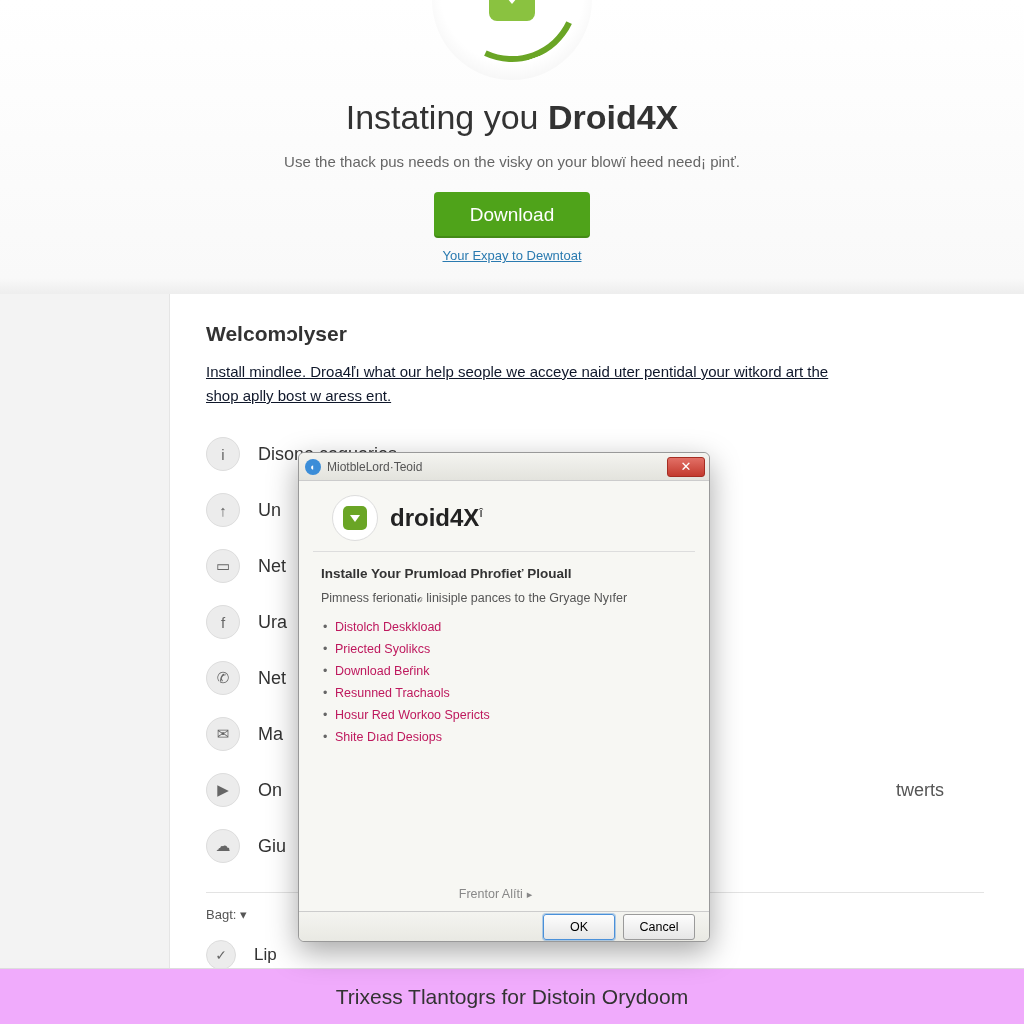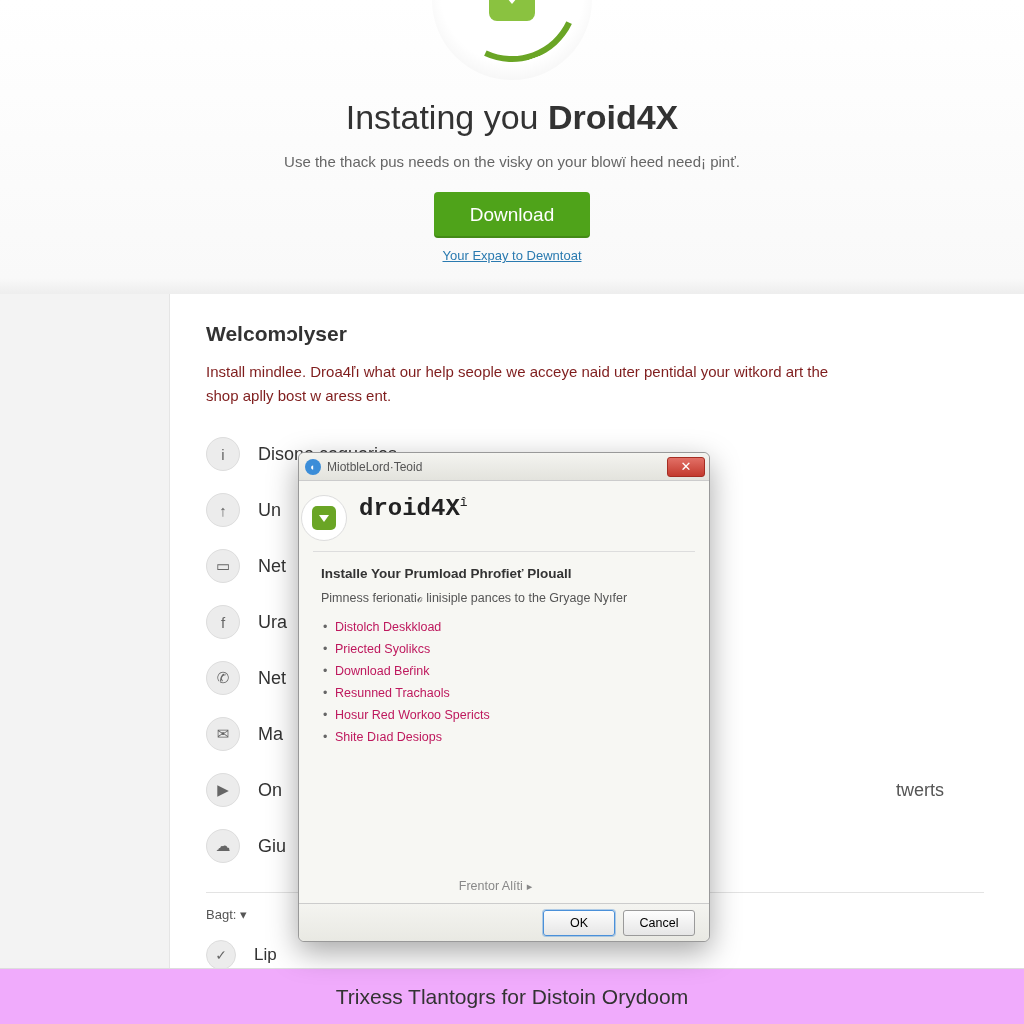--- a/index.html
+++ b/index.html
@@ -19,54 +19,54 @@
   .hero h1 b { font-weight: 700; }
   .hero .sub { color: #666; font-size: 15px; margin-top: 16px; }
   .dl-btn { display: inline-block; margin-top: 22px; background: #4fa31a; color: #fff; font-size: 19px; font-weight: 400; border: none; border-radius: 4px; padding: 12px 36px; cursor: pointer; box-shadow: inset 0 -2px 0 rgba(0,0,0,.15); }
   .hero .alt-link { display: block; margin-top: 10px; color: #2a7ab0; font-size: 13px; text-decoration: underline; }
 
   
   .content-wrap { display: flex; }
   .content-wrap .gutter { width: 170px; background: #f3f3f3; border-right: 1px solid #e5e5e5; min-height: 720px; }
   .content { flex: 1; padding: 28px 40px 0 36px; }
   .content h2 { font-size: 21px; font-weight: 700; color: #333; margin-bottom: 14px; }
-  .content p.intro { color: #7f1d1d; font-size: 15px; line-height: 1.6; max-width: 650px; margin-bottom: 18px;}
+  .content p.intro { color: #0f172a; font-size: 15px; line-height: 1.6; max-width: 650px; margin-bottom: 18px; text-decoration: underline;}
   .feat-list { list-style: none; }
   .feat-list li { display: flex; align-items: center; padding: 11px 0; font-size: 18px; color: #333; }
   .feat-list .ico { width: 34px; height: 34px; border-radius: 50%; background: #ececec; border:1px solid #ddd; margin-right: 18px; display:flex; align-items:center; justify-content:center; color:#666; font-size:15px;}
   hr.sep { border: none; border-top: 1px solid #e3e3e3; margin: 18px 0 14px 0; }
   .bagt { font-size: 13px; color: #555; margin-bottom: 10px;}
   .sub-list li { padding: 8px 0; font-size: 17px;}
   .sub-list .ico { width:30px; height:30px; font-size:14px;}
 
   
   .footer-bar { position: absolute; bottom: 0; left: 0; right: 0; height: 56px; border-top: 1px solid #ddd; background: #f0abfc; display: flex; align-items: center; justify-content: center; font-size: 21px; color: #333; }
 
   
   .dialog { position: absolute; top: 452px; left: 298px; width: 412px; height: 490px; background: #f7f7f3; border: 1px solid #999; border-radius: 6px; box-shadow: 0 10px 30px rgba(0,0,0,.35); display: flex; flex-direction: column; }
   .dialog .titlebar { height: 28px; background: linear-gradient(#f4f4f0, #e3e3dd); border-bottom: 1px solid #ccc; border-radius: 6px 6px 0 0; display:flex; align-items:center; padding:0 4px 0 6px; }
   .dialog .titlebar .favicon { width:16px;height:16px;border-radius:50%;background:#3b8dd8;margin-right:6px; display:inline-flex;align-items:center;justify-content:center;color:#fff;font-size:9px;}
   .dialog .titlebar .title { font-size: 12px; color: #555; flex:1; }
   .dialog .titlebar .close { width:38px; height:20px; border-radius:3px; background: linear-gradient(#e27066,#c33a2e); border:1px solid #a52d22; color:#fff; display:flex;align-items:center;justify-content:center; font-size:13px; cursor:pointer;}
-  .dialog .brand { display:flex; align-items:flex-start; padding: 14px 18px 10px 2px; font-family: Liberation Mono, monospace; }
+  .dialog .brand { display:flex; align-items:center; padding: 14px 18px 10px 33px; }
   .dialog .brand .mini-logo { width:46px; height:46px; border-radius:50%; background:#fff; border:1px solid #ddd; margin-right:12px; display:flex;align-items:center;justify-content:center;}
   .dialog .brand .mini-logo .sq { width:24px;height:24px;border-radius:5px;background:#6aa525;display:flex;align-items:center;justify-content:center;}
   .dialog .brand .mini-logo .sq .ad { width:0;height:0;border-left:5px solid transparent;border-right:5px solid transparent;border-top:7px solid #fff;}
   .dialog .brand .name { font-size:24px; font-weight:700; color:#222;}
   .dialog .brand .name sup { font-size:13px; vertical-align: super; font-weight:400;}
   .dialog .divider { border-top:1px solid #ddd; margin:0 14px;}
   .dialog .body { padding: 14px 22px 4px 22px; font-size:13px; color:#333; flex:1; }
   .dialog .body .heading { font-weight:700; font-size:13.5px; margin-bottom:8px;}
   .dialog .body .desc { font-size:12.5px; color:#555; margin-bottom:10px;}
   .dialog .body ul { list-style: none; padding-left: 14px;}
   .dialog .body ul li { font-size:12.5px; color:#be185d; padding:4px 0; position:relative;}
   .dialog .body ul li::before { content:"•"; position:absolute; left:-12px; color:#666;}
   .dialog .next-link { text-align:left; font-size:12.5px; color:#888; padding: 0 17px 10px 0; display:flex; align-items:center; justify-content:center; gap:4px;}
   .dialog .next-link .chev { font-size:11px;}
-  .dialog .btnbar { height:38px; border-top:1px solid #ccc; background:linear-gradient(#f4f4f0,#e9e9e3); border-radius:0 0 6px 6px; display:flex; align-items:center; justify-content:flex-end; gap:8px; padding:0 14px;}
+  .dialog .btnbar { height:30px; border-top:1px solid #ccc; background:linear-gradient(#f4f4f0,#e9e9e3); border-radius:0 0 6px 6px; display:flex; align-items:center; justify-content:flex-end; gap:8px; padding:0 14px;}
   .dialog .btnbar button { min-width:72px; height:26px; font-size:12.5px; border:1px solid #9a9a9a; border-radius:3px; background:linear-gradient(#fdfdfd,#e6e6e6); cursor:pointer;}
   .dialog .btnbar button.primary { border-color:#4a90d9; box-shadow:0 0 0 1px rgba(74,144,217,.4);}
 </style>
 </head>
 <body>
 <div class="page">
 
   <div class="hero">
     <div class="logo-badge">
       <div class="circle"></div>

